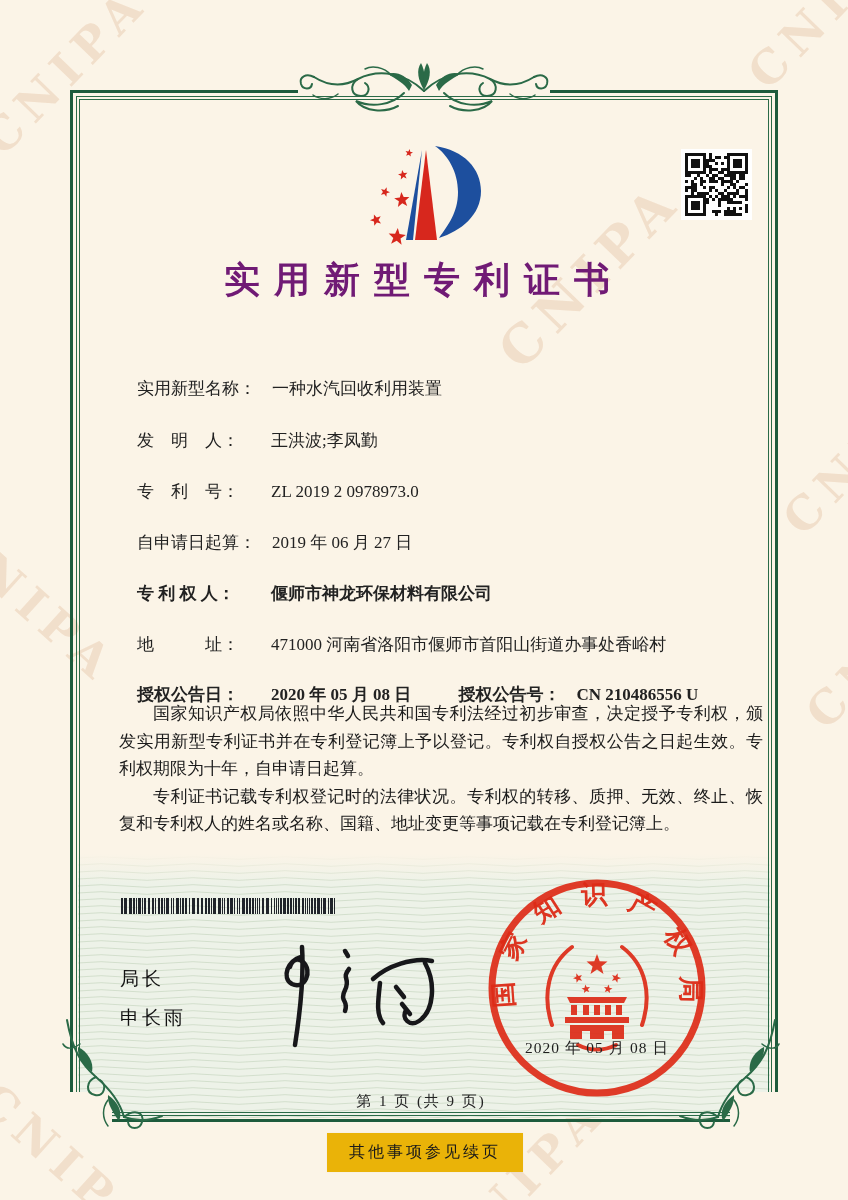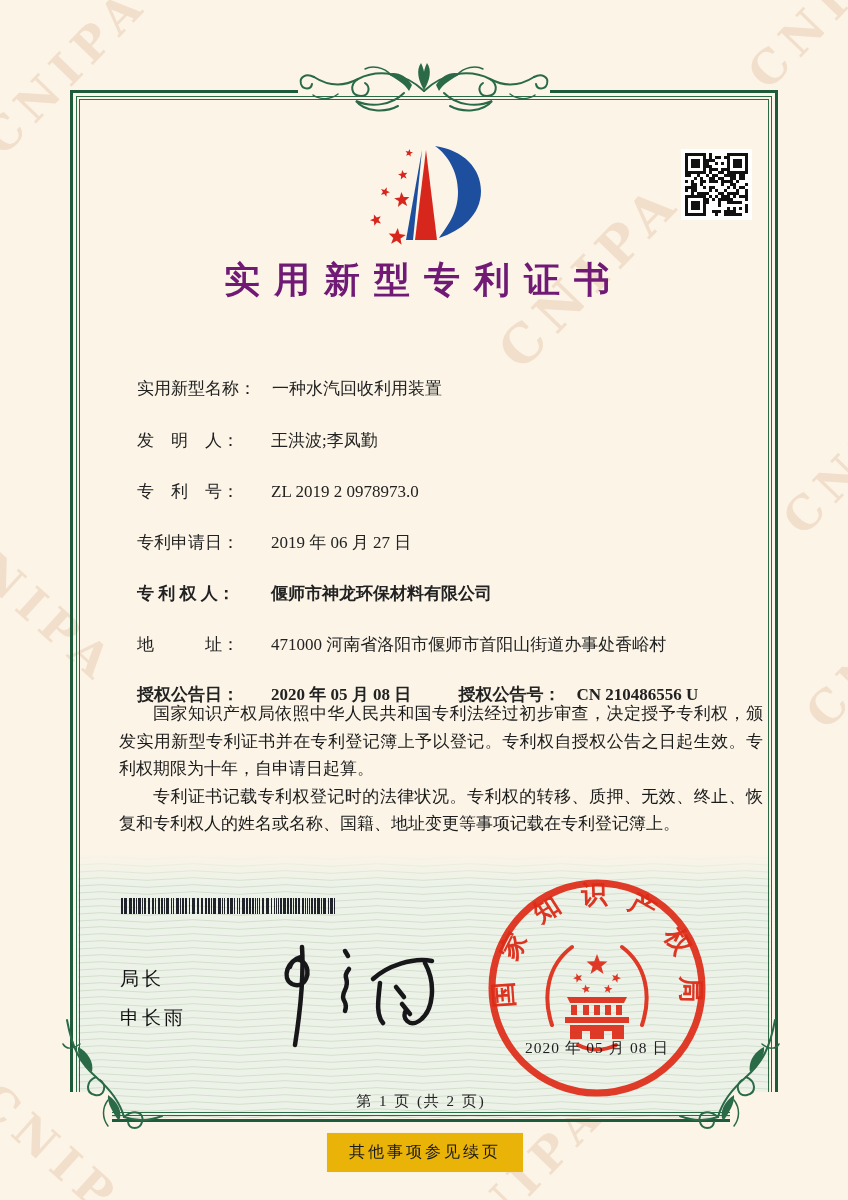--- a/index.html
+++ b/index.html
@@ -332,21 +332,21 @@
   <div class="row" style="top:357px;">
     <span class="lbl">实用新型名称：</span><span class="val">一种水汽回收利用装置</span>
   </div>
   <div class="row" style="top:409px;">
     <span class="lbl">发　明　人：</span><span class="val">王洪波;李凤勤</span>
   </div>
   <div class="row" style="top:460px;">
     <span class="lbl">专　利　号：</span><span class="val">ZL 2019 2 0978973.0</span>
   </div>
   <div class="row" style="top:511px;">
-    <span class="lbl">专利申请日：</span><span class="val">2019 年 06 月 27 日</span>
+    <span class="lbl">自申请日起算：</span><span class="val">2019 年 06 月 27 日</span>
   </div>
   <div class="row" style="top:562px;font-weight:bold;">
     <span class="lbl">专 利 权 人：</span><span class="val">偃师市神龙环保材料有限公司</span>
   </div>
   <div class="row" style="top:613px;">
     <span class="lbl">地　　　址：</span><span class="val">471000 河南省洛阳市偃师市首阳山街道办事处香峪村</span>
   </div>
   <div class="row" style="top:663px;font-weight:bold;">
     <span class="lbl">授权公告日：</span><span class="val">2020 年 05 月 08 日</span>
     <span class="pair2">
@@ -476,17 +476,17 @@
       <path d="M88,152 L142,152 L142,166 L130,166 L130,158 L122,158 L122,166 L108,166 L108,158 L100,158 L100,166 L88,166 Z"></path>
     </g>
     <g stroke="#dd2b17" fill="none" stroke-width="4" opacity=".92" stroke-linecap="round">
       <path d="M70,152 C60,122 66,92 90,74"></path>
       <path d="M160,152 C170,122 164,92 140,74"></path>
       <path d="M96,172 C108,178 122,178 134,172"></path>
     </g>
     <text x="115" y="180" text-anchor="middle" font-size="15.5" fill="#1e1e1e" letter-spacing="1" font-family="Liberation Serif, DejaVu Serif, serif">2020 年 05 月 08 日</text>
   </svg>
 
-  <div class="pageno">第 1 页 (共 2 页)</div>
+  <div class="pageno">第 1 页 (共 9 页)</div>
 
   <div class="contnote">其他事项参见续页</div>
 
 </div>
 
 </body></html>

